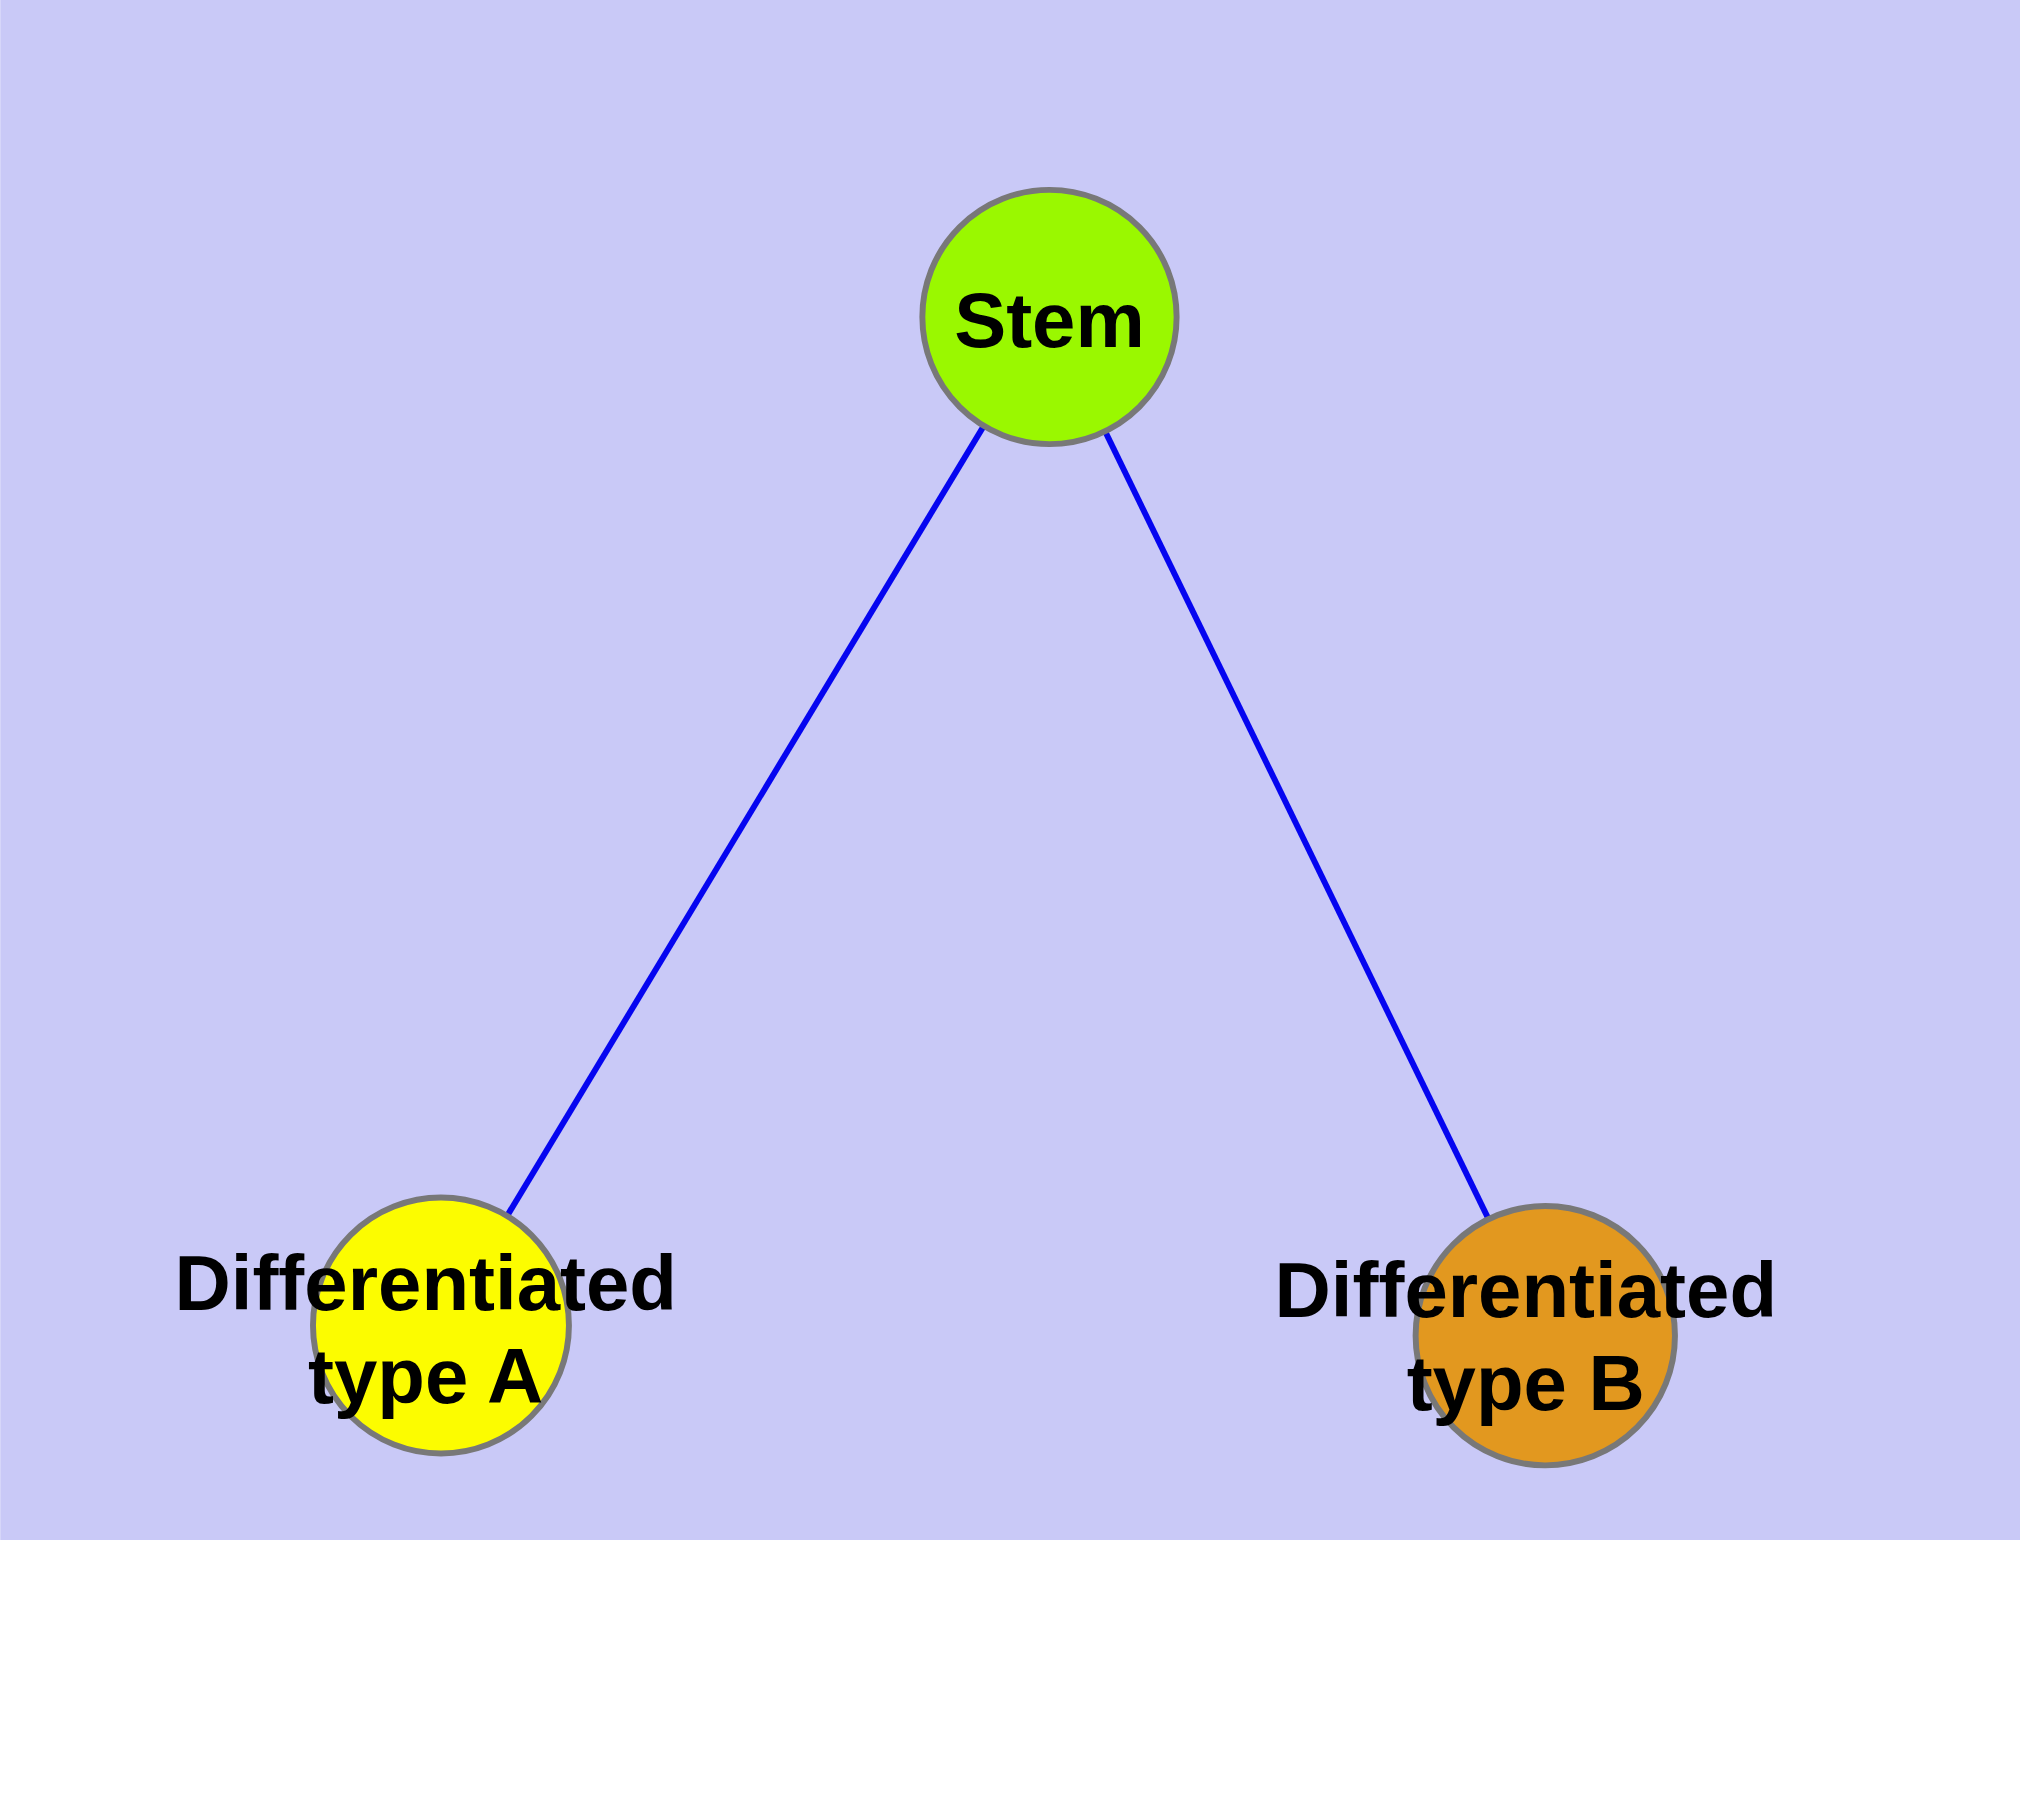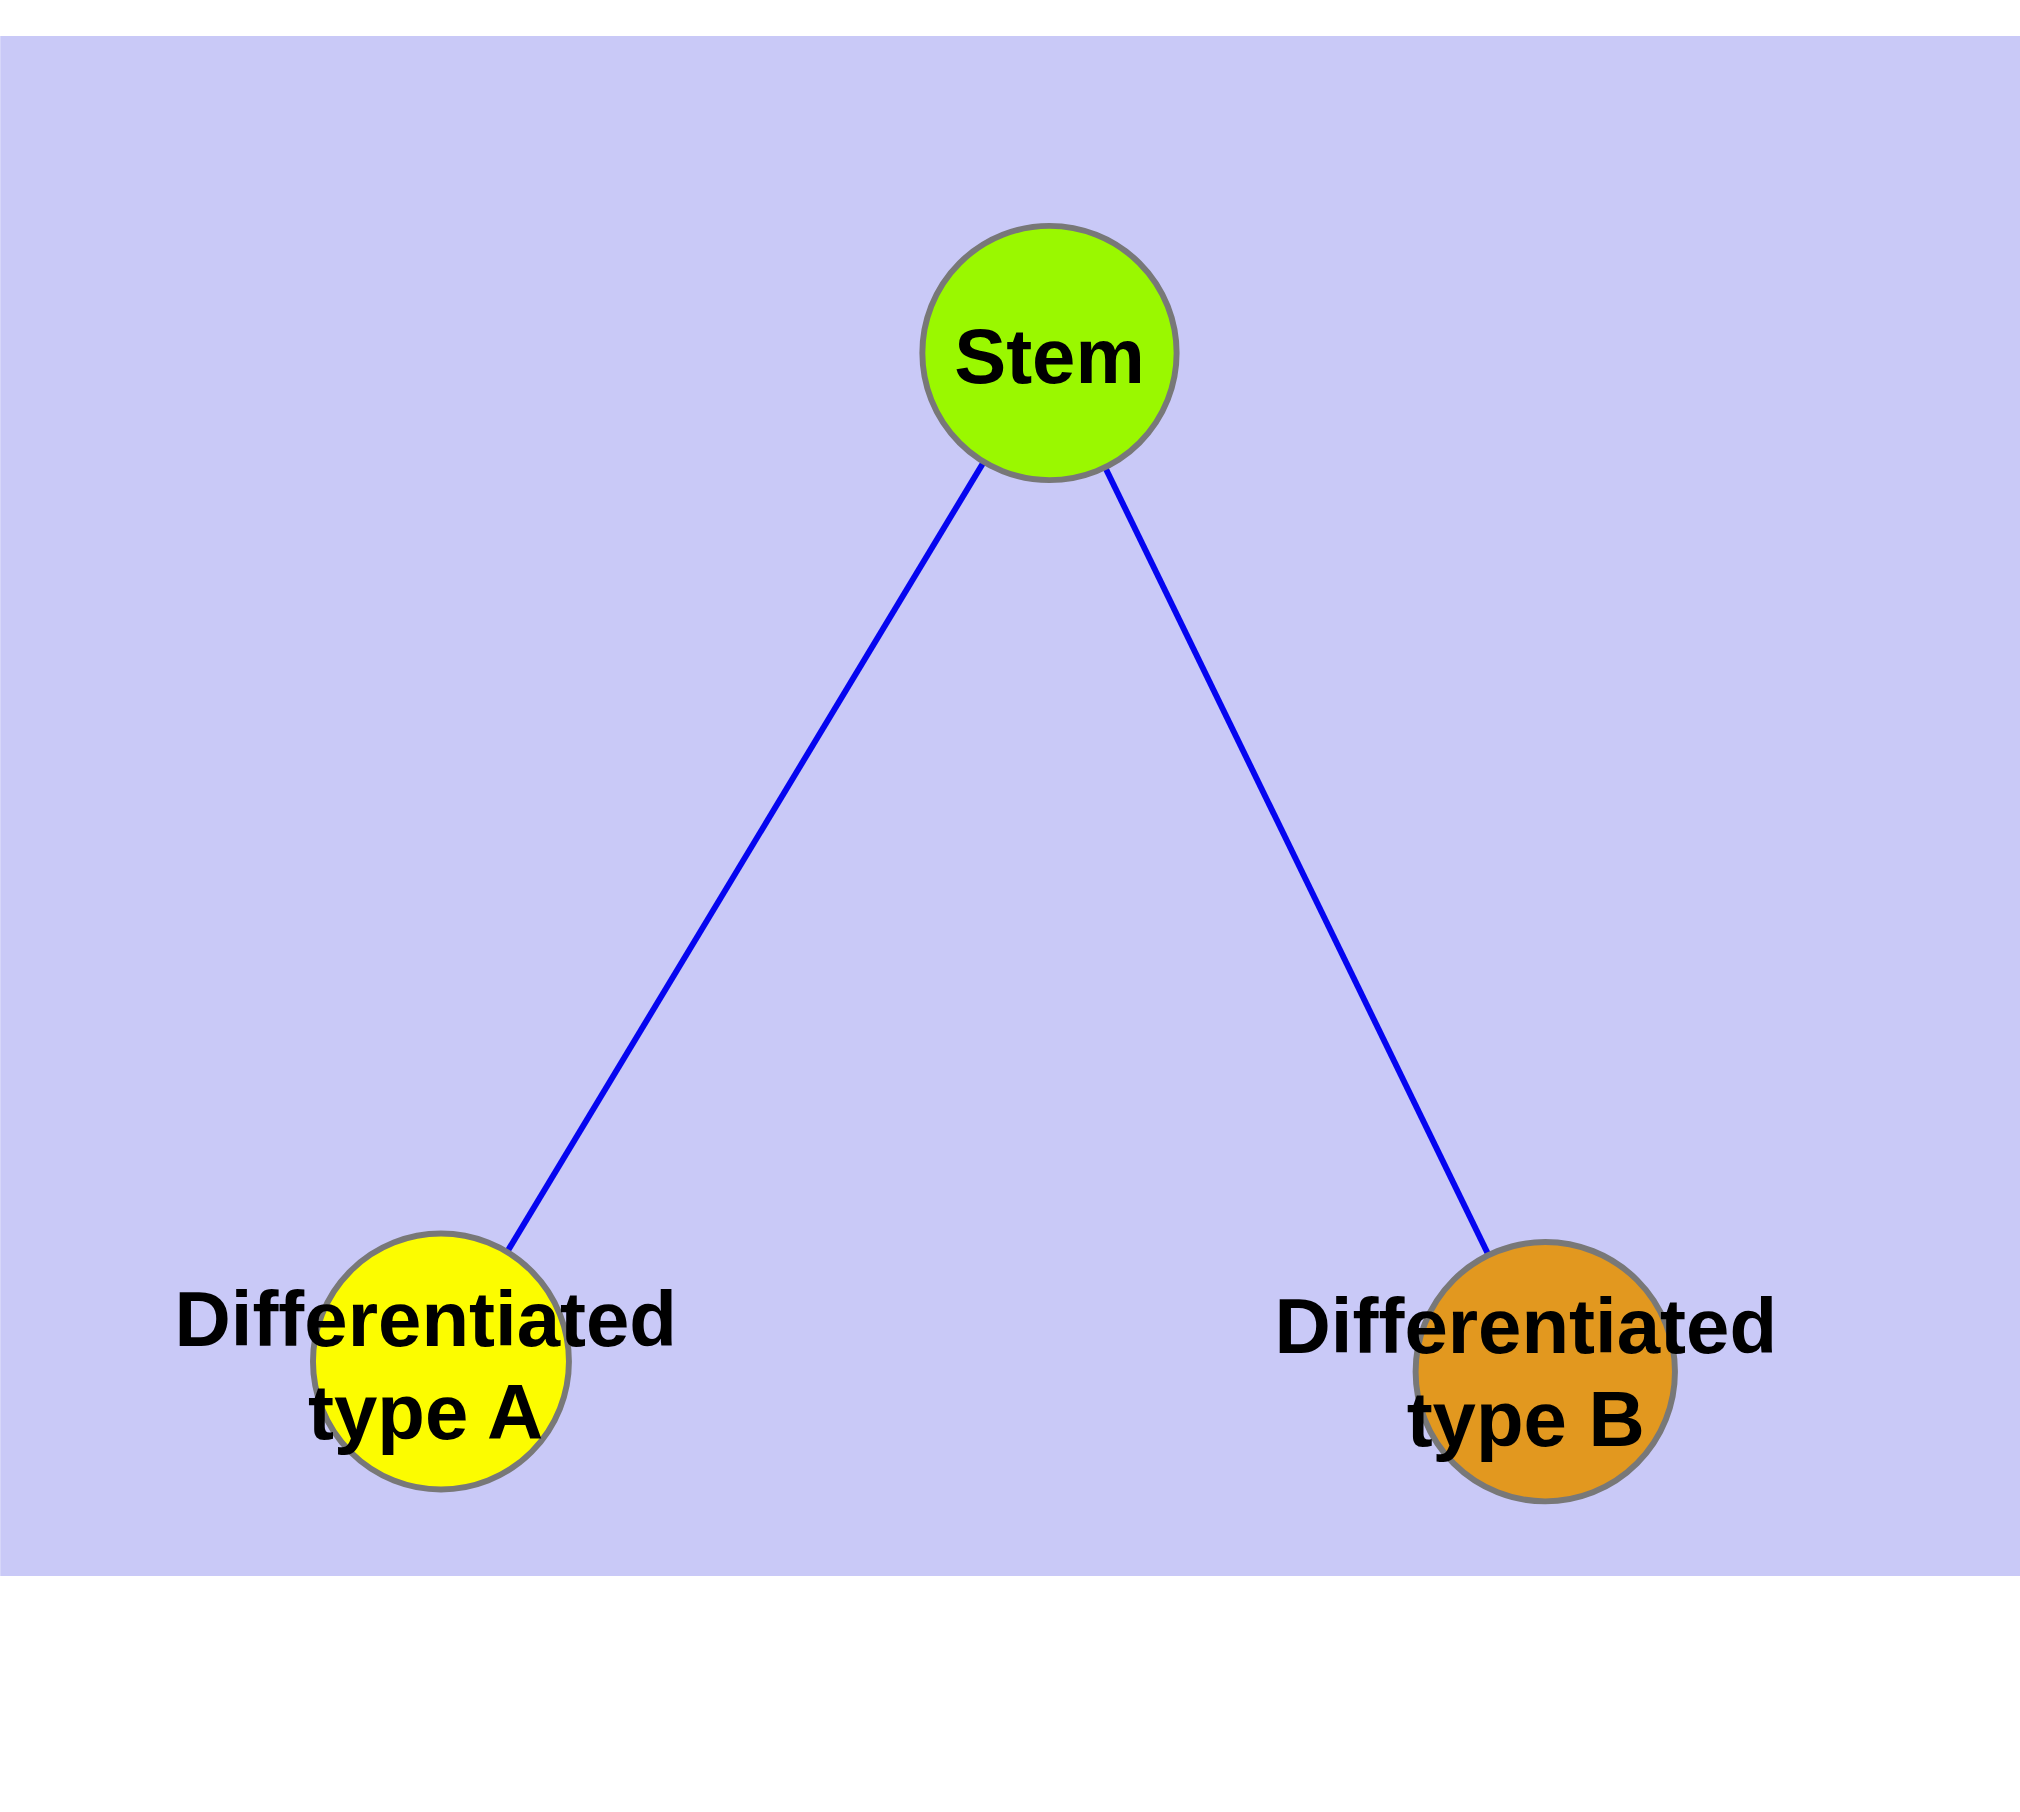--- a/index.html
+++ b/index.html
@@ -5,21 +5,20 @@
   html, body {
     margin: 0;
     padding: 0;
   }
   .canvas {
     position: relative;
     width: 2021px;
     height: 1540px;
     overflow: hidden;
     font-family: "Liberation Sans", sans-serif;
-    margin-top: 36px;
   }
   svg.diagram {
     position: absolute;
     left: 0;
     top: 0;
     display: block;
   }
   .edge {
     stroke-width: 7;
     fill: none;

